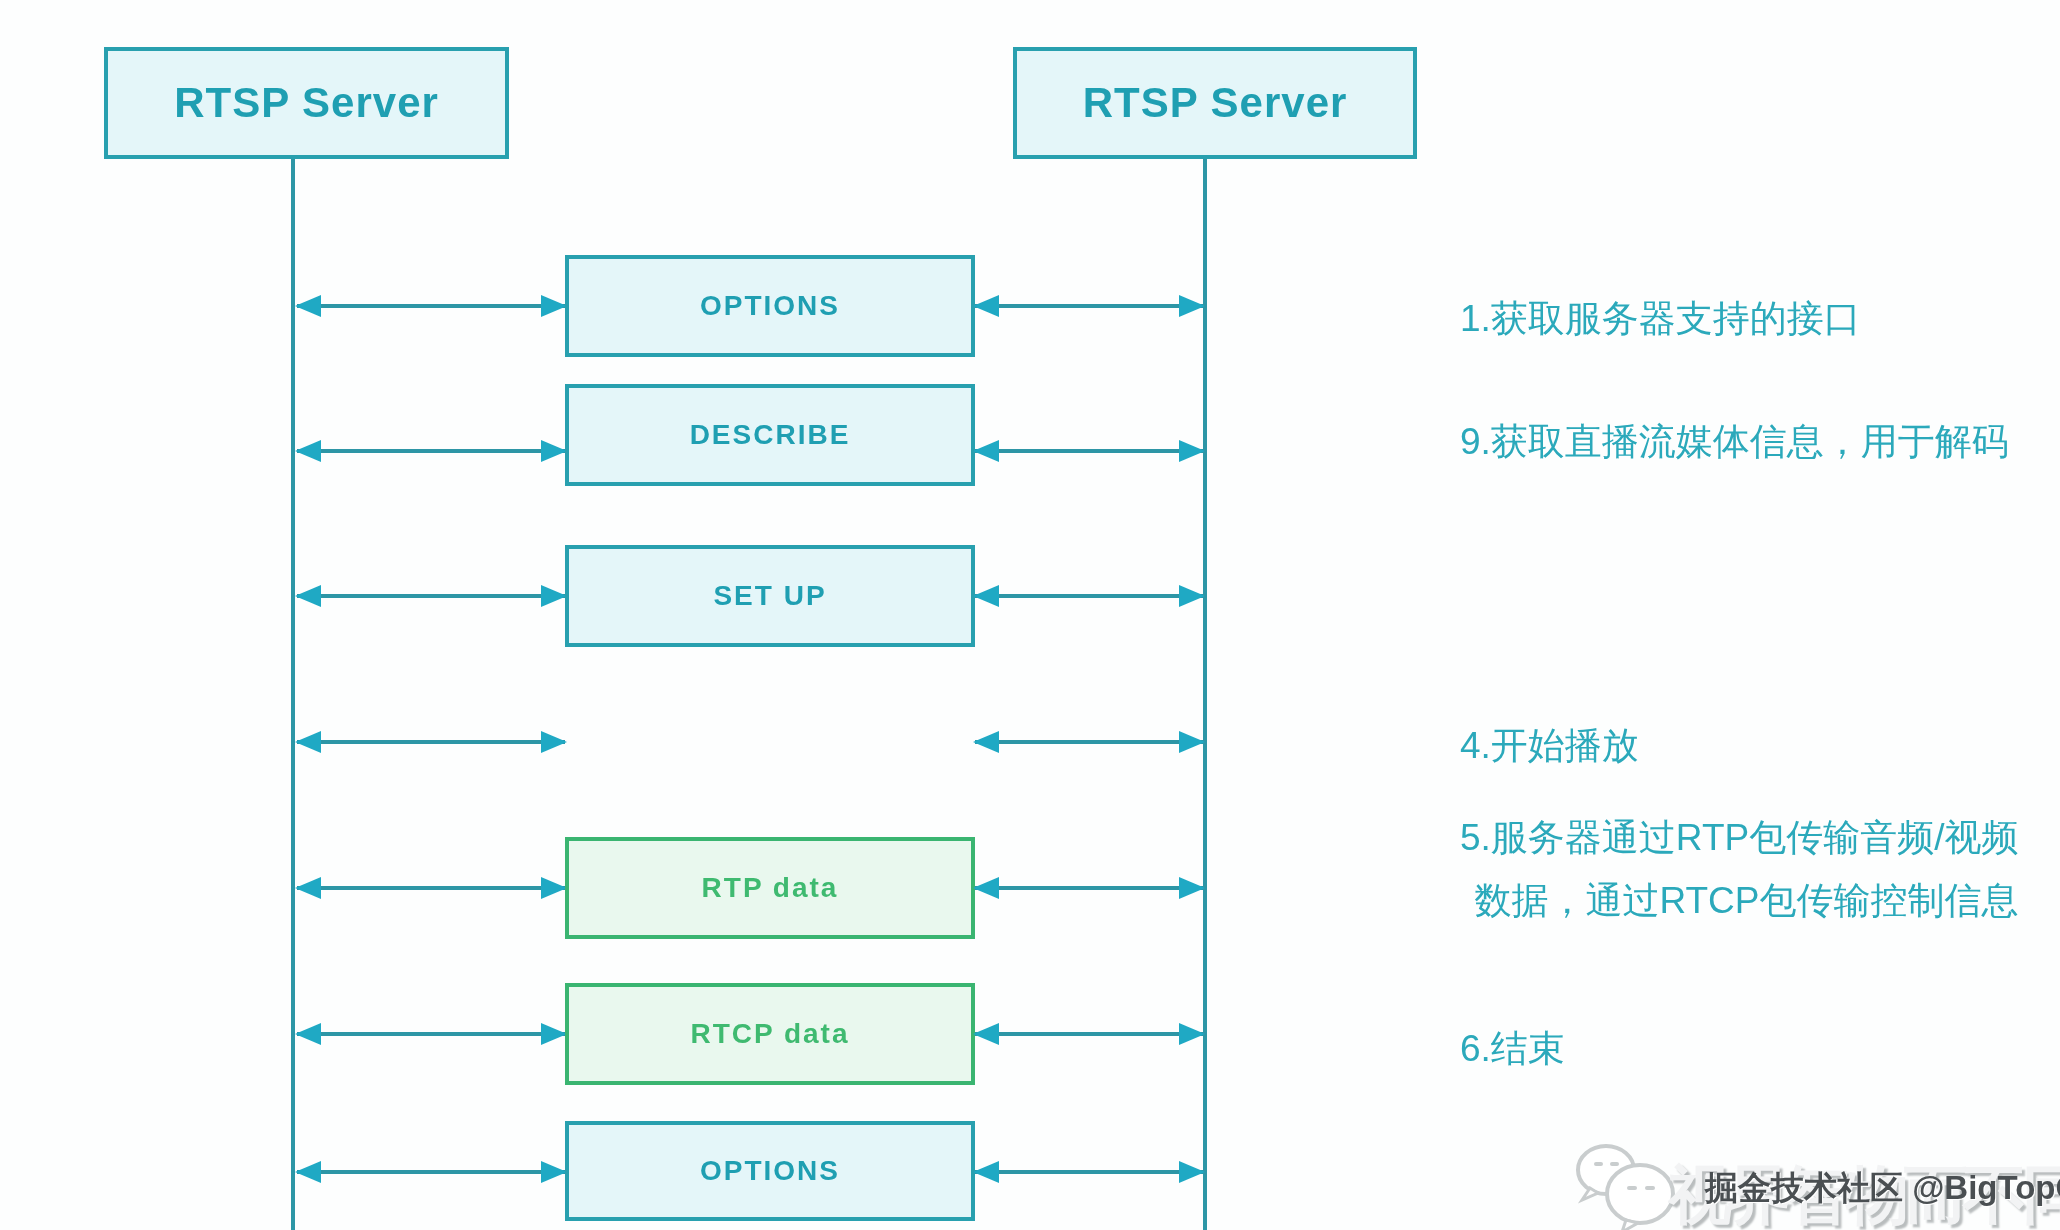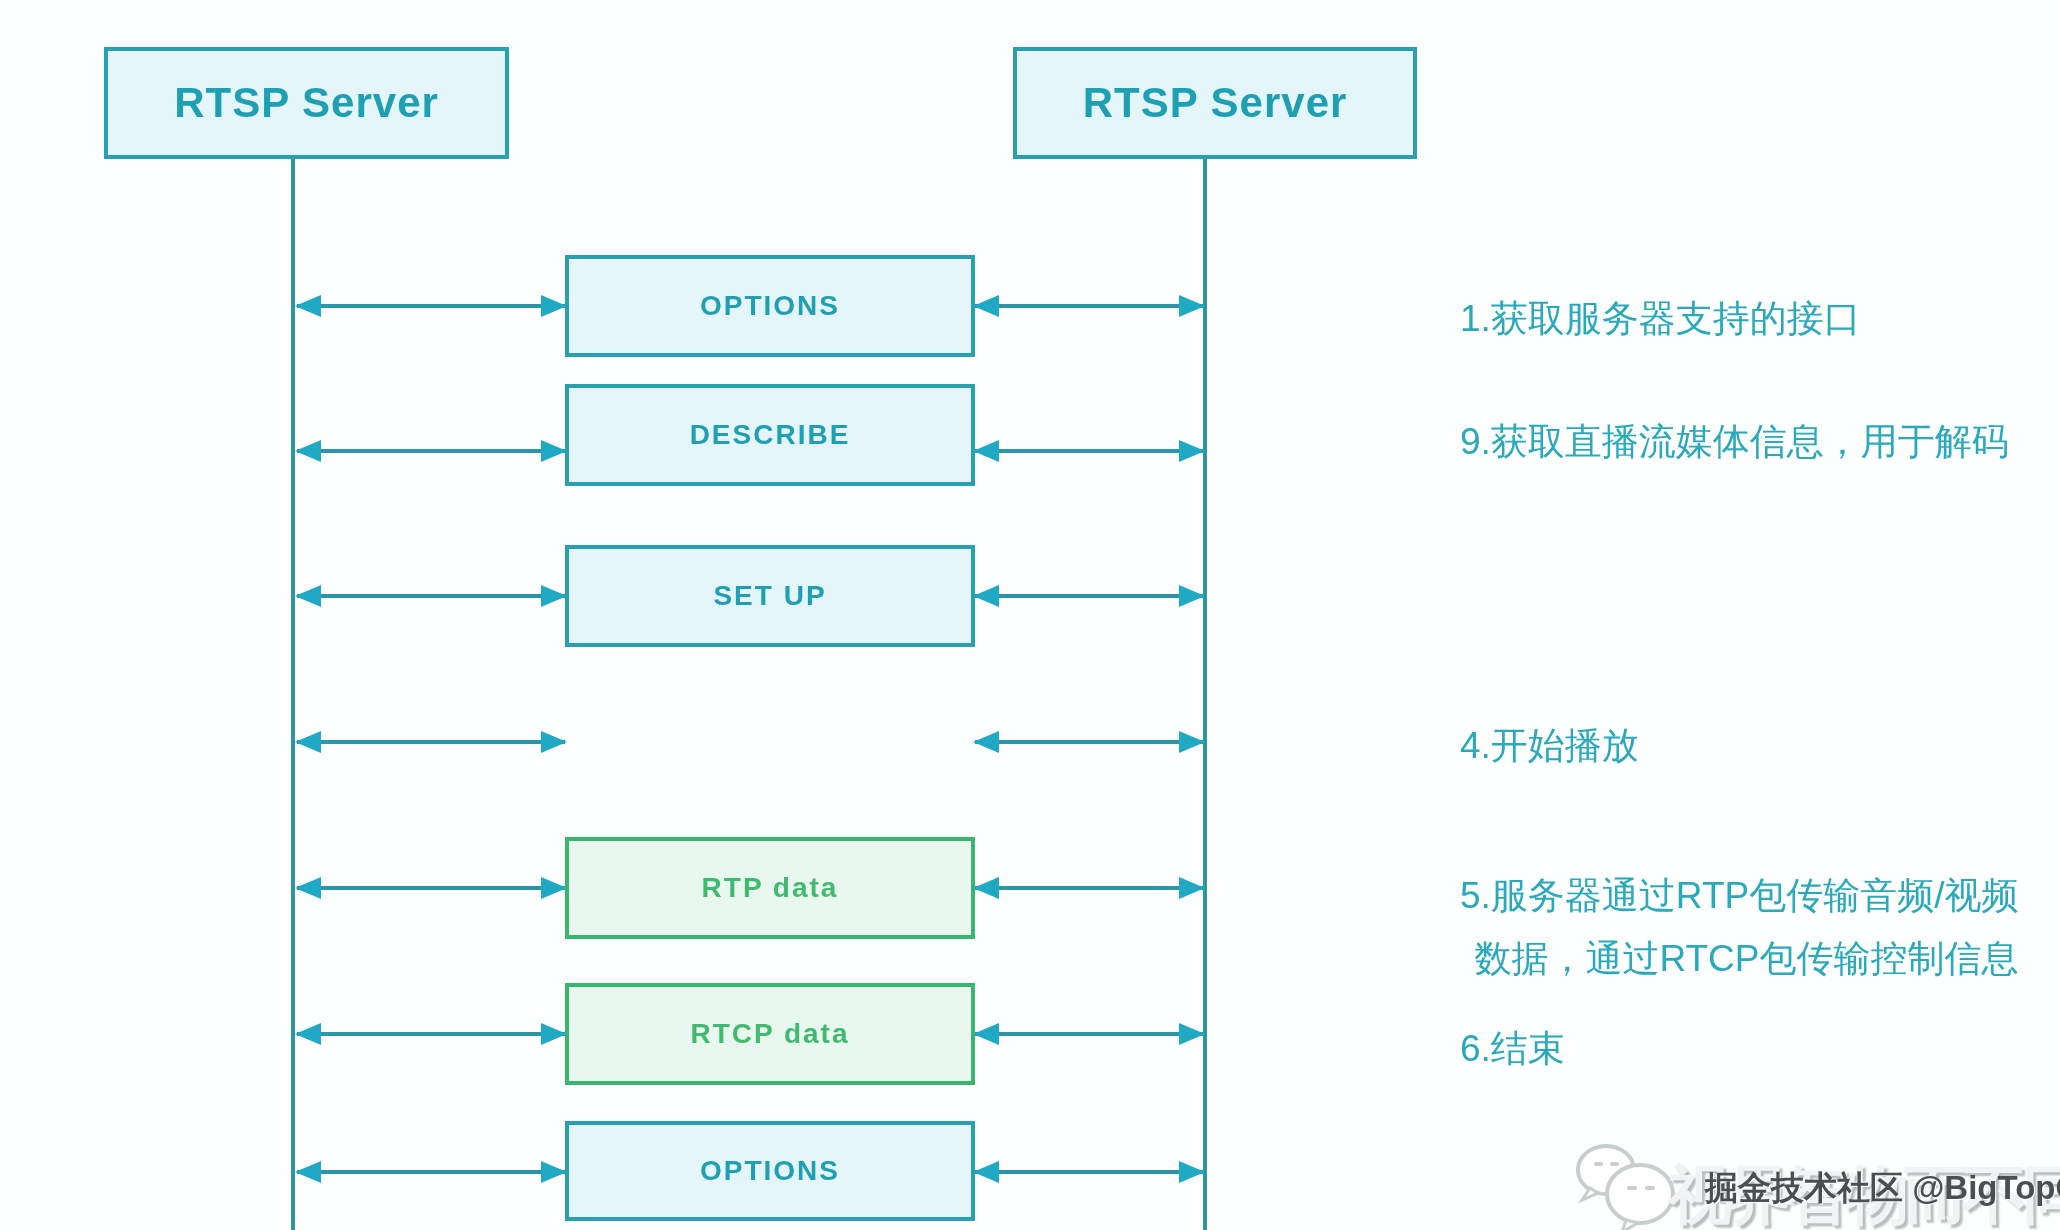--- a/index.html
+++ b/index.html
@@ -113,21 +113,21 @@
 
   <div class="note" style="top:287px">
     <div>1.获取服务器支持的接口</div>
   </div>
   <div class="note" style="top:410px">
     <div>9.获取直播流媒体信息，用于解码</div>
   </div>
   <div class="note" style="top:714px">
     <div>4.开始播放</div>
   </div>
-  <div class="note" style="top:864px">
+  <div class="note" style="top:806px">
     <div>5.服务器通过RTP包传输音频/视频</div>
     <div>数据，通过RTCP包传输控制信息</div>
   </div>
   <div class="note" style="top:1017px">
     <div>6.结束</div>
   </div>
 
   <div class="watermark">
     <svg class="wm-icon" width="120" height="92" viewBox="0 0 120 92">
       <g fill="#ffffff" stroke="#c9cdce" stroke-width="4">

